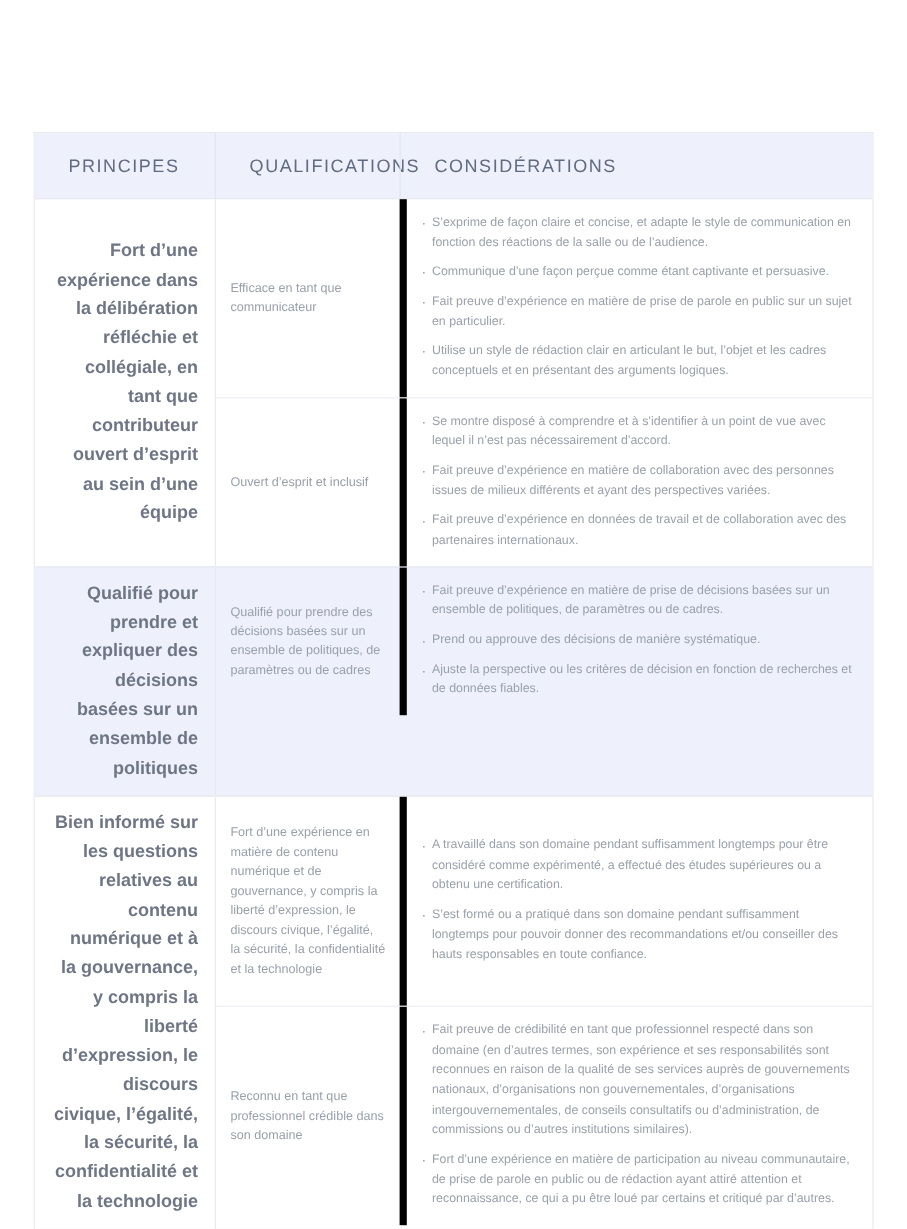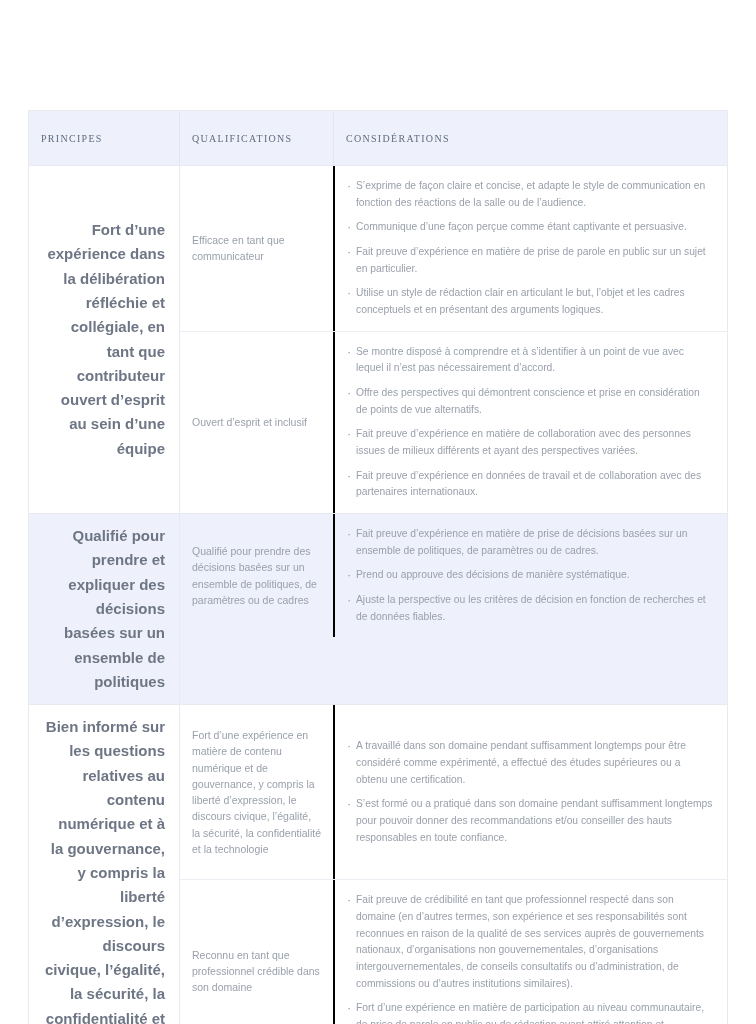--- a/index.html
+++ b/index.html
@@ -34,26 +34,25 @@
 
   
   .thead{
     display:flex;
     background:#eef1fb;
     height:55px;
   }
   .thead .th{
     display:flex;align-items:center;
     box-sizing:border-box;
-    padding:0 12px;
-    font-size:10px;
+    padding:0 28px;
+    font-size:15px;
     letter-spacing:1.3px;
     color:#5f6b80;
     text-transform:uppercase;
-    font-family:Liberation Serif, serif;
   }
   .c1{width:150px;flex:0 0 150px;}
   .c2{width:154px;flex:0 0 154px;}
   .c3{flex:1 1 auto;}
   .thead .c2, .thead .c3{border-left:1px solid #e2e6f3;}
 
   
   .trow{
     display:flex;
     border-top:1px solid #e9eaf0;
@@ -91,21 +90,21 @@
     display:flex;align-items:center;
     font-size:10.5px;
     line-height:1.55;
     color:#9aa0ab;
     font-weight:300;
   }
   .cell-cons{
     flex:1 1 auto;
     box-sizing:border-box;
     padding:12px 14px 12px 12px;
-    border-left:2px solid #000000;
+    border-left:6px solid #000000;
     display:flex;align-items:center;
   }
   .bullets{margin:0;padding:0;list-style:none;width:100%;}
   .bullets li{
     position:relative;
     padding-left:9px;
     margin:0 0 8px 0;
     font-size:10.3px;
     line-height:1.62;
     color:#9aa0ab;
@@ -147,21 +146,20 @@
                   <li>Fait preuve d’expérience en matière de prise de parole en public sur un sujet en particulier.</li>
                   <li>Utilise un style de rédaction clair en articulant le but, l’objet et les cadres conceptuels et en présentant des arguments logiques.</li>
                 </ul>
               </div>
             </div>
             <div class="subrow">
               <div class="cell-qual">Ouvert d’esprit et inclusif</div>
               <div class="cell-cons">
                 <ul class="bullets">
                   <li>Se montre disposé à comprendre et à s’identifier à un point de vue avec lequel il n’est pas nécessairement d’accord.</li>
-                  <li>Offre des perspectives qui démontrent conscience et prise en considération de points de vue alternatifs.</li>
                   <li>Fait preuve d’expérience en matière de collaboration avec des personnes issues de milieux différents et ayant des perspectives variées.</li>
                   <li>Fait preuve d’expérience en données de travail et de collaboration avec des partenaires internationaux.</li>
                 </ul>
               </div>
             </div>
           </div>
         </div>
         <div class="trow tinted">
           <div class="cell-principle">Qualifié pour prendre et expliquer des décisions basées sur un ensemble de politiques</div>
           <div class="subs">

